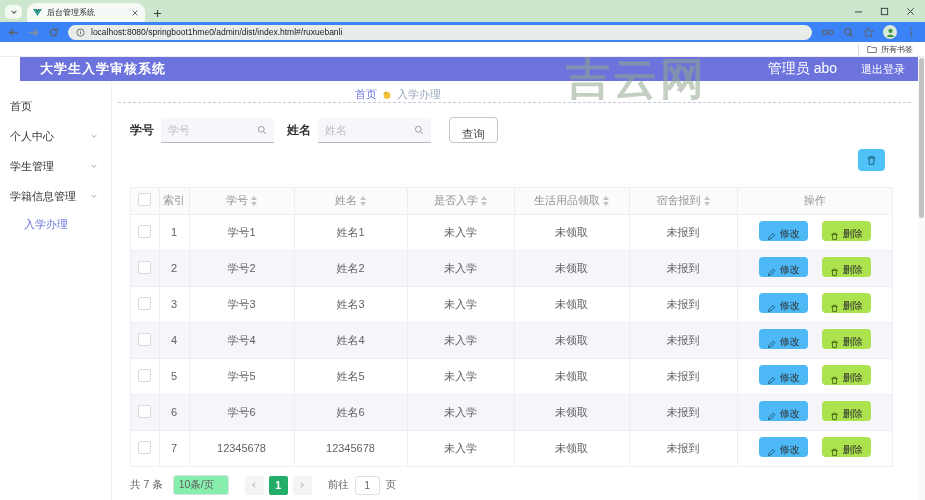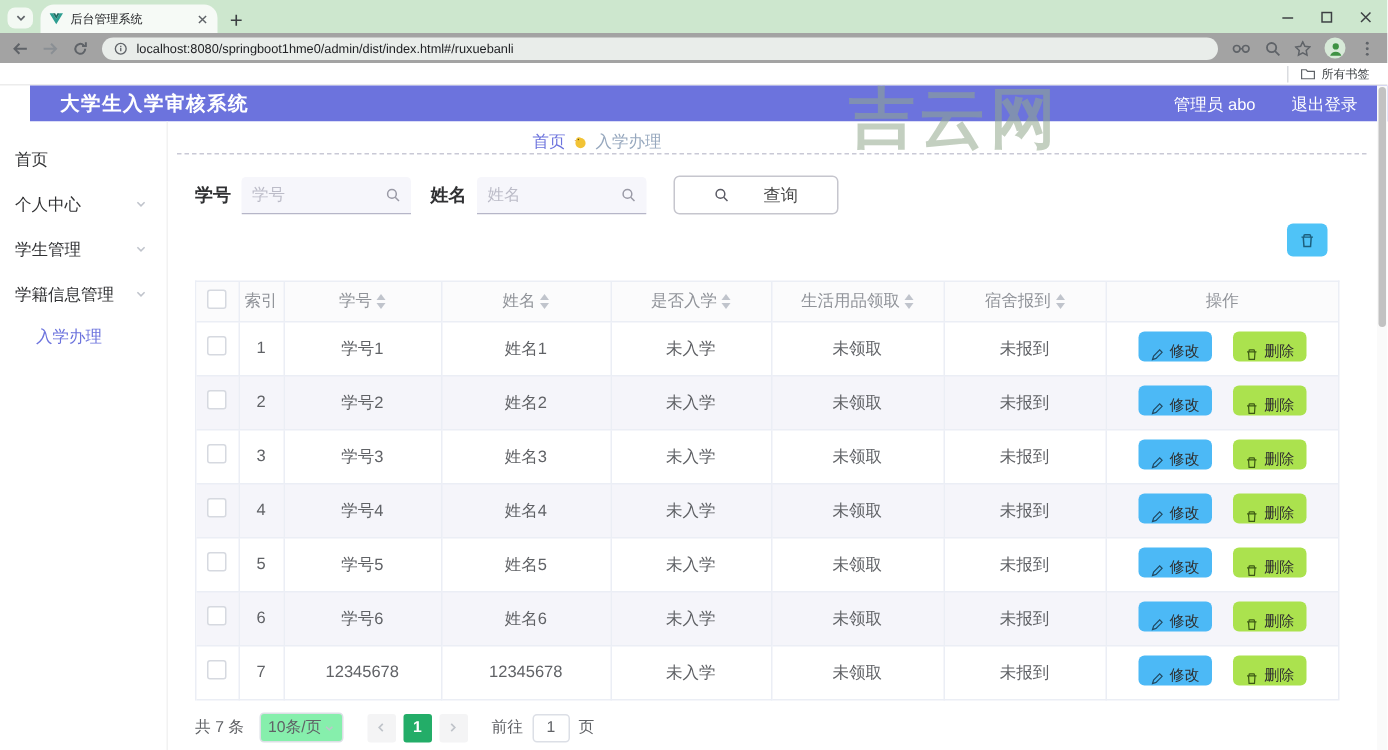--- a/index.html
+++ b/index.html
@@ -10,37 +10,37 @@
   
   .tabbar { height:22px; background:#cde7ce; display:flex; align-items:flex-end; position:relative; }
   .tab-search-btn { width:17px; height:14px; background:#f3f9f3; border-radius:5px; margin:0 0 3px 5px;
                     display:flex; align-items:center; justify-content:center; }
   .tab { width:118px; height:19px; background:#f6faf6; border-radius:9px 9px 0 0; margin-left:5px;
          display:flex; align-items:center; padding:0 6px; gap:5px; }
   .tab-title { font-size:8px; color:#202124; flex:1; white-space:nowrap; overflow:hidden; }
   .new-tab-btn { margin:0 0 4px 8px; }
   .win-controls { position:absolute; right:10px; top:0; height:22px; display:flex; align-items:center; gap:17px; }
 
-  .addressbar { height:20px; background:#a3a3a3; display:flex; align-items:center; padding:0 8px; gap:9px; }
+  .addressbar { height:20px; background:#3b82f6; display:flex; align-items:center; padding:0 8px; gap:9px; }
   .url-pill { flex:1; height:15px; background:#e9edea; border-radius:8px; display:flex; align-items:center;
               padding:0 8px; gap:6px; }
   .url-text { font-size:8.5px; color:#202124; white-space:nowrap; overflow:hidden; }
   .avatar-wrap { width:14px; height:14px; border-radius:50%; background:#d7ead8; display:flex; align-items:center; justify-content:center; }
 
   .bookmarksbar { height:15px; background:#fff; border-bottom:1px solid #ececec; display:flex; align-items:center;
                   justify-content:flex-end; padding-right:12px; }
   .bookmarks-label { display:flex; align-items:center; gap:4px; font-size:8px; color:#3c4043;
                      border-left:1px solid #dadce0; padding-left:8px; height:11px; }
 
   
   .app { height:443px; display:flex; flex-direction:column; }
   .app-header { height:24px; background:var(--accent,#6c73dd); display:flex; align-items:center; padding:0 20px; flex:none;margin-left:20px; }
   .app-title { color:#fff; font-size:13px; font-weight:bold; letter-spacing:1px; }
   .app-header .spacer { flex:1; }
-  .hdr-user { color:#fff; font-size:11px; margin-right:24px; }
+  .hdr-user { color:#fff; font-size:14px; margin-right:24px; }
   .hdr-logout { color:#fff; font-size:11px; cursor:pointer; }
 
   .app-body { flex:1; display:flex; min-height:0; }
   .sidebar { width:112px; background:#fff; border-right:1px solid #f2f2f2; padding-top:10px; flex:none; }
   .side-item { height:30px; display:flex; align-items:center; justify-content:space-between;
                padding:0 13px 0 10px; font-size:11px; color:#303133; cursor:pointer; }
   .side-sub-item { height:26px; display:flex; align-items:center; padding-left:24px; font-size:11px;
                    color:var(--accent,#6c73dd); cursor:pointer; }
 
   .main { flex:1; position:relative; background:#fff; }
@@ -49,22 +49,22 @@
   .crumb-cur  { color:#97a8be; }
   .dashed-sep { position:absolute; top:21px; left:6px; right:14px; border-top:1px dashed #c9c9d6; }
 
   .search-row { position:absolute; top:36px; left:18px; display:flex; align-items:center; }
   .search-label { font-size:12px; font-weight:bold; color:#303133; margin-right:7px; }
   .search-inp { width:113px; height:25px; background:#f6f6fb; border:none; border-bottom:1px solid #b6b6c8;
                 border-radius:3px 3px 0 0; display:flex; align-items:center; padding:0 7px; margin-right:13px; }
   .search-inp input { flex:1; min-width:0; border:none; background:transparent; outline:none; font-size:11px; color:#333;
                       font-family:"Liberation Sans",sans-serif; }
   .search-inp input::placeholder { color:#bcbcc8; }
-  .btn-query { margin-left:5px; height:26px; padding:0 26px; background:#fff; border:1px solid #c6c6ce;
-               border-radius:4px; display:flex; align-items:center; gap:23px; font-size:11.5px; color:#4a4a4a; cursor:pointer; }
+  .btn-query { margin-left:5px; height:26px; padding:0 12px; background:#fff; border:1px solid #c6c6ce;
+               border-radius:4px; display:flex; align-items:center; gap:9px; font-size:11.5px; color:#4a4a4a; cursor:pointer;flex-direction:column; }
 
   .btn-batch-delete { position:absolute; top:68px; right:40px; width:27px; height:22px; background:var(--batch,#4fc3f7);
                       border:none; border-radius:4px; display:flex; align-items:center; justify-content:center; cursor:pointer; }
 
   .table-wrap { position:absolute; top:106px; left:18px; right:32px; border:1px solid #ebeef5; border-bottom:none; }
   table { width:100%; border-collapse:collapse; table-layout:fixed; }
   th { height:26px; background:#fbfbfc; color:#909399; font-weight:normal; font-size:11px;
        border-bottom:1px solid #ebeef5; border-right:1px solid #ebeef5; }
   th:last-child { border-right:none; }
   td { height:36px; color:#606266; font-size:11px; text-align:center;

